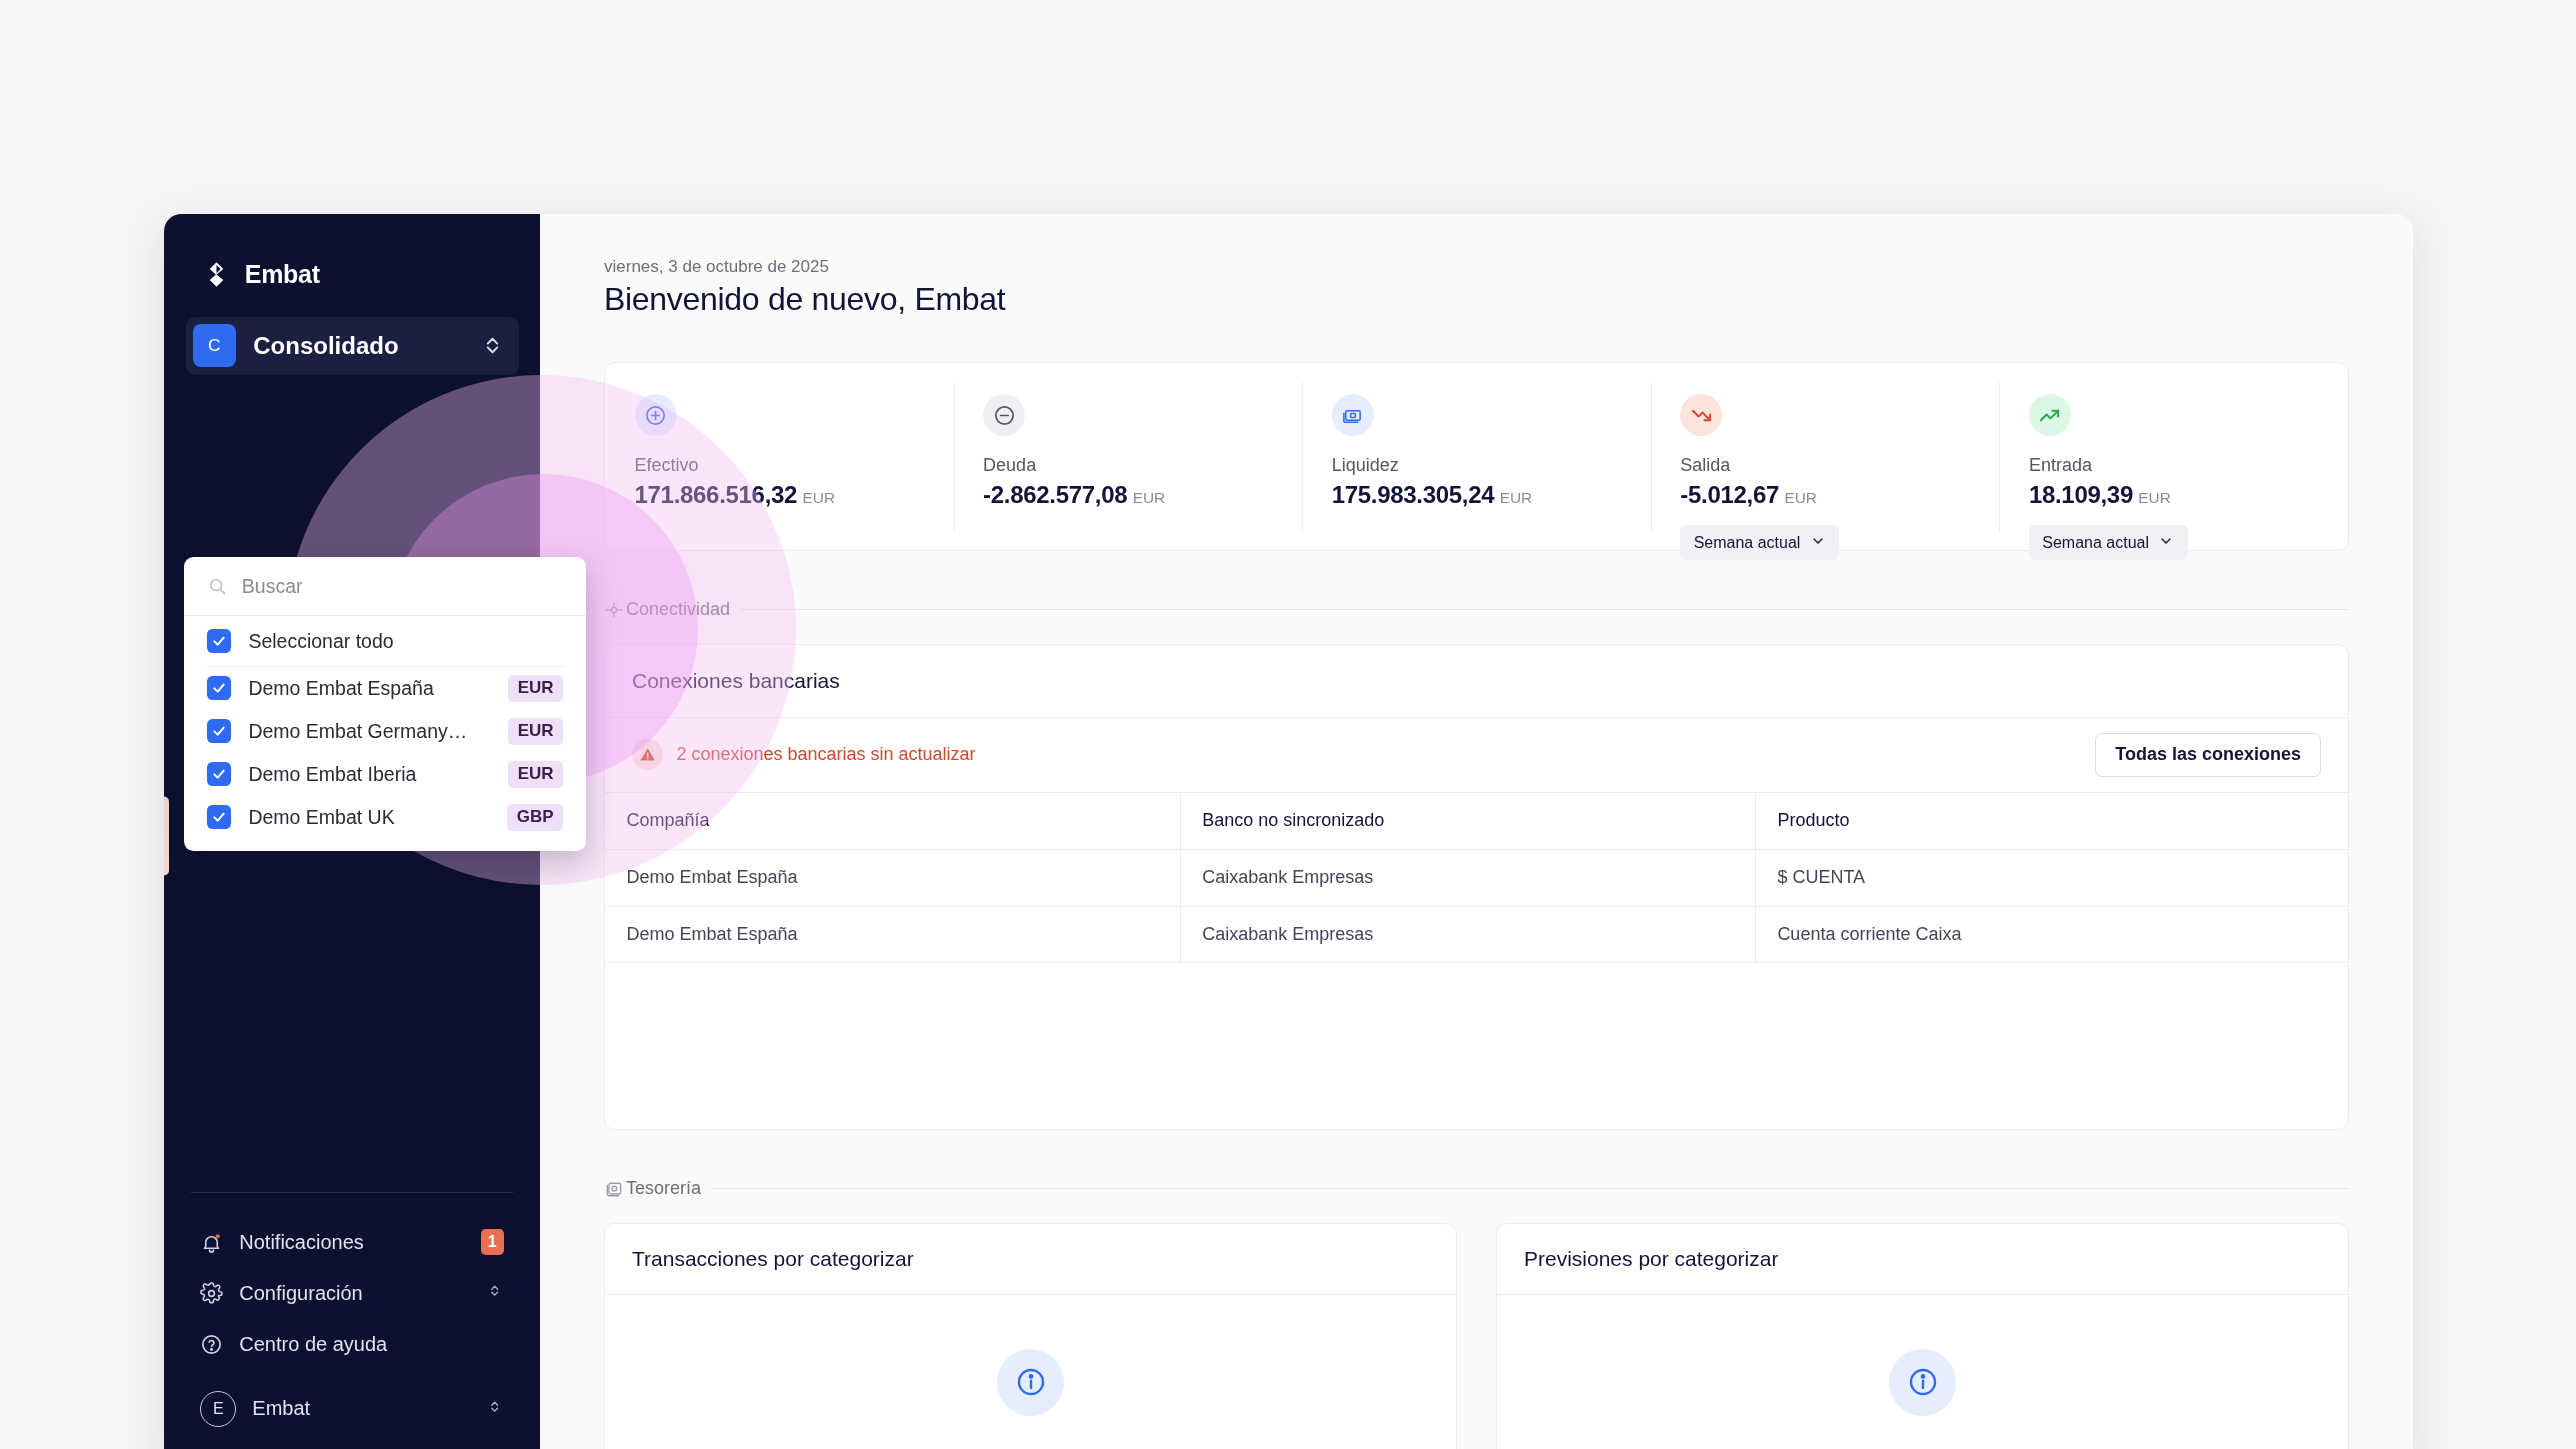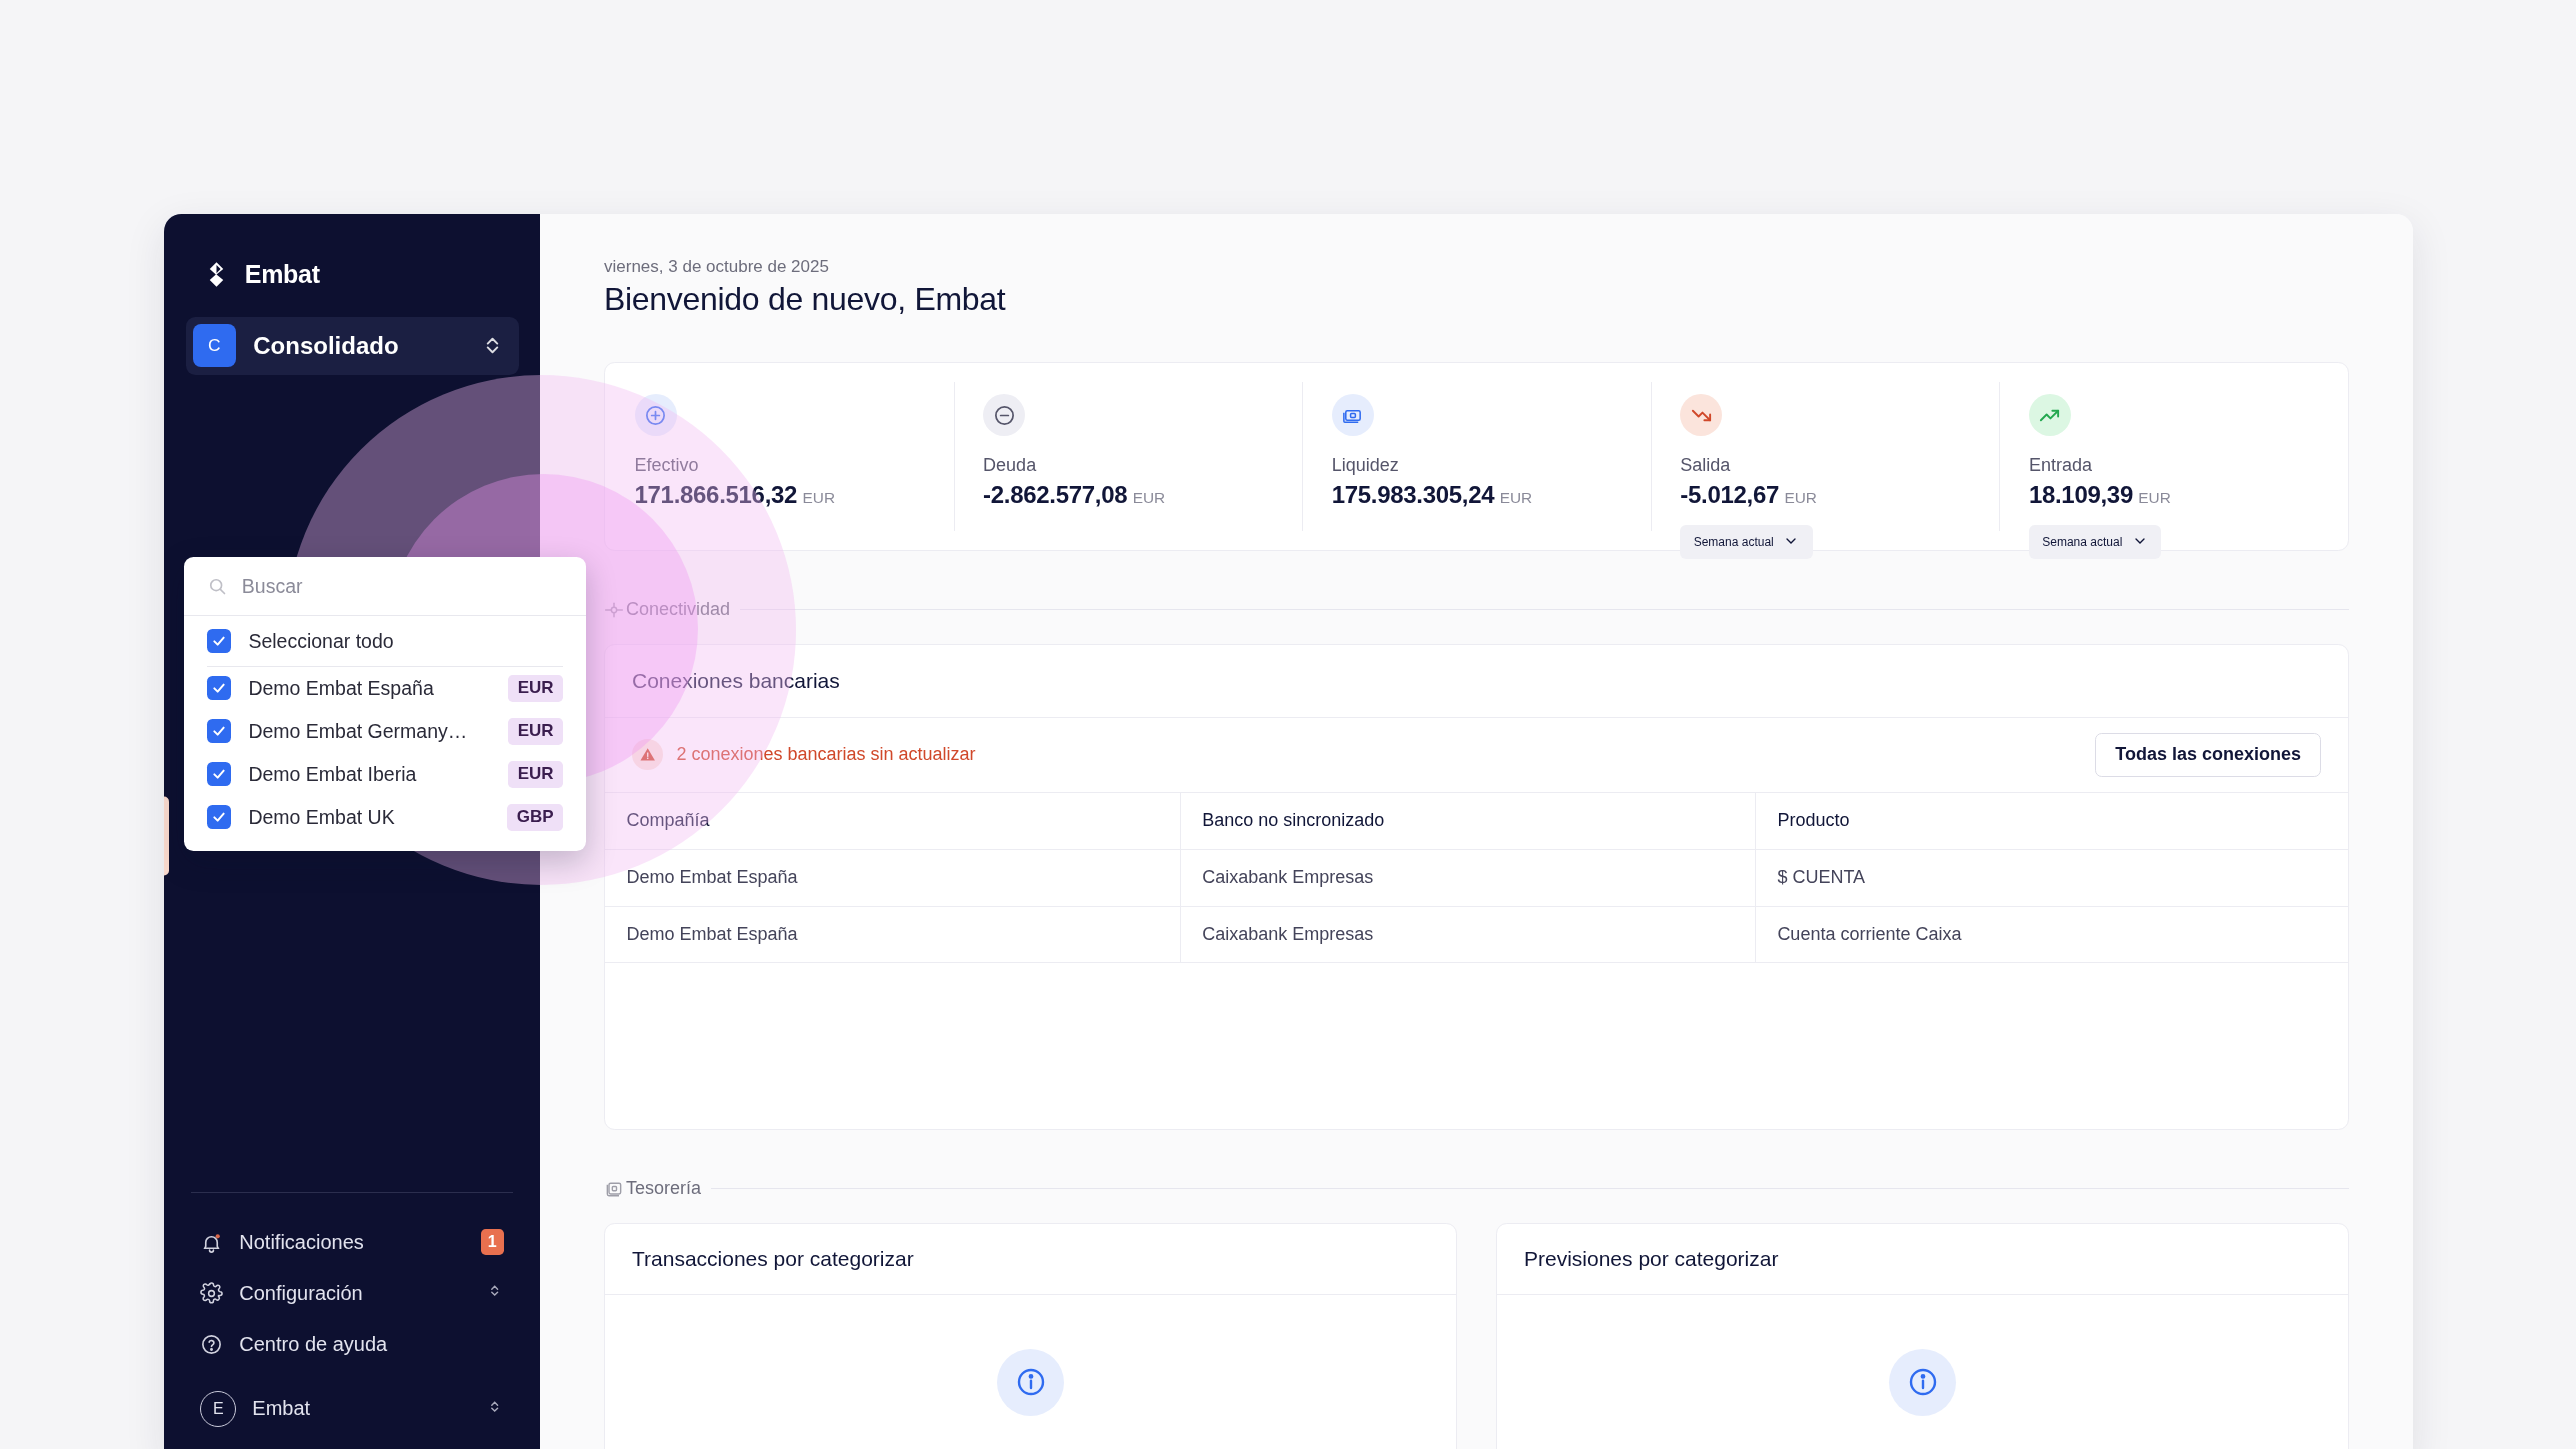--- a/index.html
+++ b/index.html
@@ -166,21 +166,21 @@
     display: flex; align-items: center; justify-content: center;
     margin-bottom: 19px;
   }
   .kpi-icon svg { width: 23px; height: 23px; }
   .kpi-label { font-size: 18px; color: #55556a; margin-bottom: 5.4px; }
   .kpi-value { font-size: 24px; font-weight: 700; color: #111638; letter-spacing: -0.3px; }
   .kpi-cur { font-size: 15.4px; font-weight: 400; color: #8a8a99; margin-left: 5.4px; letter-spacing: 0; }
   .kpi-select {
     margin-top: 16px; display: inline-flex; align-items: center; gap: 9.4px;
     background: #f0f0f5; border-radius: 6px; padding: 7.4px 13.4px;
-    font-size: 12px; color: #111638;
+    font-size: 16px; color: #111638;
   }
   .kpi-select svg { width: 16px; height: 16px; }
 
   .section-head { display: flex; align-items: center; gap: 2px; margin-top: 48px; }
   .section-icon { width: 20px; height: 20px; opacity: .65; flex: 0 0 20px; }
   .section-title { font-size: 18px; color: #6d6d7c; white-space: nowrap; }
   .section-rule { flex: 1; height: 0.7px; background: #e6e6ee; margin-left: 8px; }
 
   .panel {
     margin-top: 24px;

